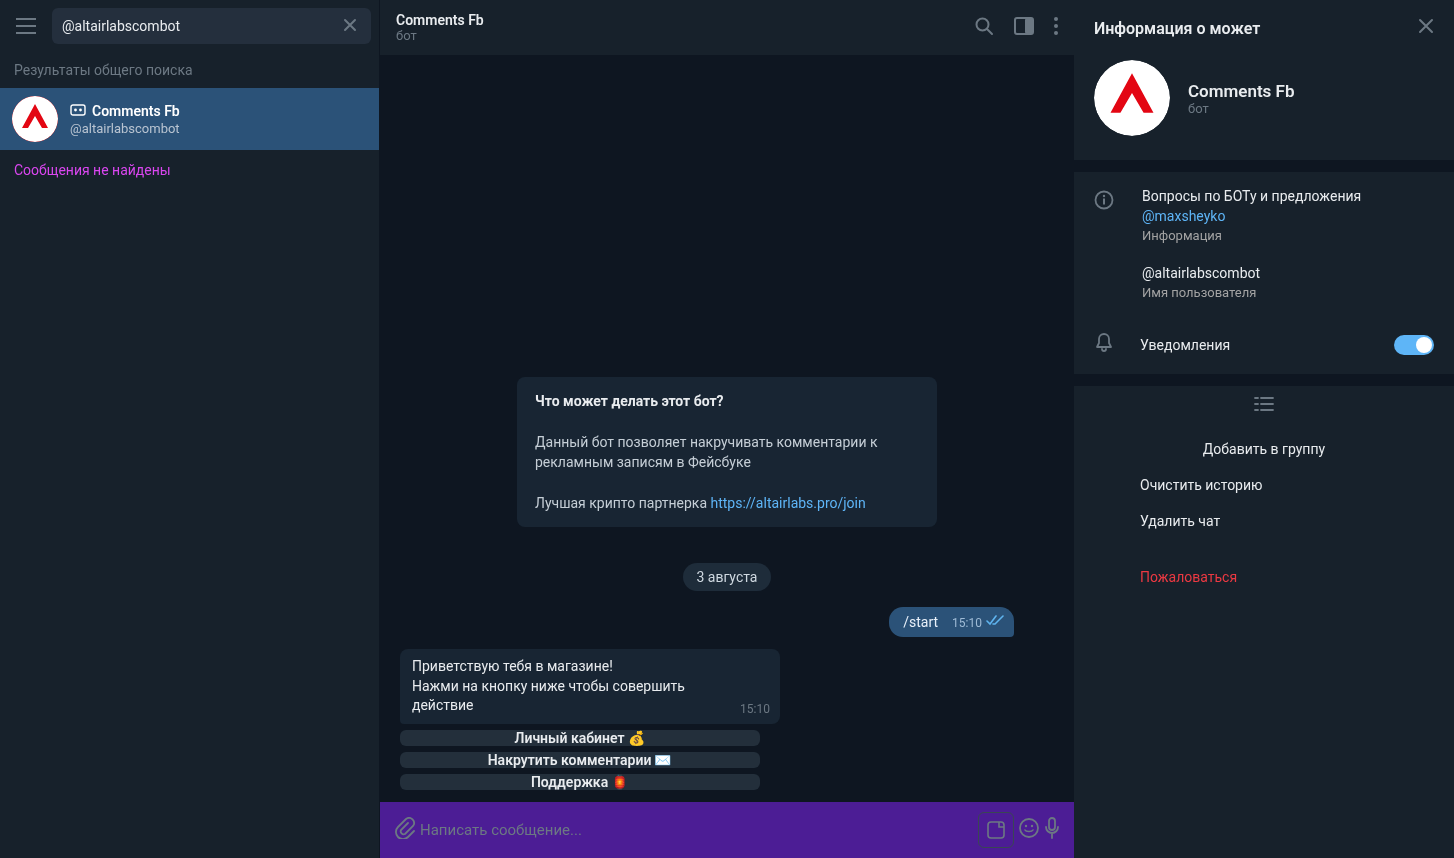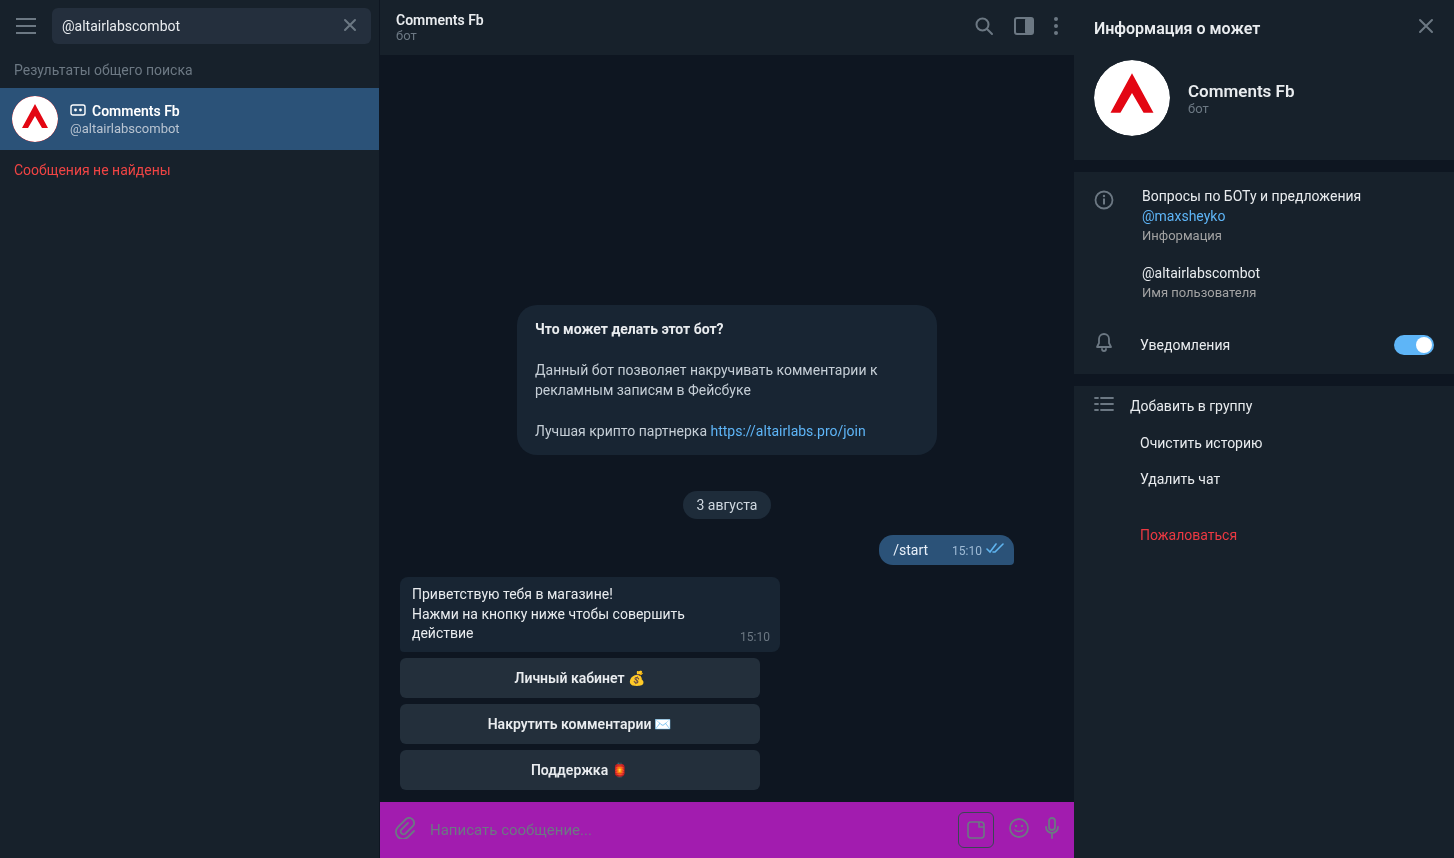--- a/index.html
+++ b/index.html
@@ -11,64 +11,64 @@
   .search-box { flex:1; background:#242f3d; border-radius:6px; height:36px; display:flex; align-items:center; padding:0 10px; }
   .search-input { flex:1; background:transparent; border:none; outline:none; color:#e9ecef; font-size:14px; }
   .search-clear { color:#6c7883; cursor:pointer; padding:4px; }
   .section-hdr { padding:10px 14px; color:#6c7883; font-size:14px; }
   .result-item { display:flex; align-items:center; gap:12px; padding:8px 12px; background:#2b5278; cursor:pointer; }
   .result-avatar { width:46px; height:46px; border-radius:50%; background:linear-gradient(135deg,#ff4d4d,#cc0000); display:flex; align-items:center; justify-content:center; font-weight:bold; font-size:20px; color:#fff; overflow:hidden; }
   .result-avatar svg { width:100%; height:100%; }
   .result-text { display:flex; flex-direction:column; gap:2px; }
   .result-title { display:flex; align-items:center; gap:6px; color:#fff; font-size:14px; font-weight:600; }
   .result-sub { color:#b9c4d1; font-size:13px; }
-  .no-msgs { padding:12px 14px; color:#ef4444; font-size:14px; }
+  .no-msgs { padding:12px 14px; color:#d946ef; font-size:14px; }
   
   .chat { flex:1; display:flex; flex-direction:column; background:#0e1621; }
   .chat-header { height:56px; background:#17212b; display:flex; align-items:center; padding:0 16px; border-bottom:1px solid #0e1621; }
   .chat-title-wrap { flex:1; display:flex; flex-direction:column; }
   .chat-title { font-size:14px; font-weight:600; color:#e9ecef; }
   .chat-sub { font-size:13px; color:#6c7883; }
   .chat-actions { display:flex; gap:20px; align-items:center; color:#6c7883; }
   .chat-actions > * { cursor:pointer; }
   .messages { flex:1; overflow:auto; padding:20px 0 12px; display:flex; flex-direction:column; }
   .spacer { flex:1; }
-  .bot-intro { align-self:center; background:#182533; border-radius:20px; padding:14px 18px; max-width:420px; font-size:14px; color:#c5ced6; line-height:1.45; }
+  .bot-intro { align-self:center; background:#182533; border-radius:8px; padding:14px 18px; max-width:420px; font-size:14px; color:#c5ced6; line-height:1.45; }
   .bot-intro b { color:#e9ecef; }
   a.link { color:#5eb5f7; text-decoration:none; }
   .date-chip { align-self:center; margin:36px 0 16px; background:#1e2c3a; color:#cfd8e0; padding:6px 14px; border-radius:14px; font-size:14px; }
   .msg-out-wrap { display:flex; justify-content:flex-end; padding:0 60px 12px 0; }
-  .msg-out { background:#2b5278; color:#e8f0fa; padding:7px 10px 7px 14px; border-radius:14px 14px 4px 14px; display:flex; align-items:flex-end; gap:24px; font-size:14px; position:relative; }
+  .msg-out { background:#2b5278; color:#e8f0fa; padding:7px 10px 7px 14px; border-radius:14px 14px 4px 14px; display:flex; align-items:flex-end; gap:14px; font-size:14px; position:relative; }
   .msg-meta { display:flex; align-items:center; gap:4px; font-size:12px; color:#9fbbd6; }
   .checks { color:#5fb4ef; }
   .msg-in-wrap { padding:0 0 6px 20px; }
   .msg-in { background:#182533; color:#e9ecef; padding:8px 12px; border-radius:8px 8px 8px 4px; font-size:14px; max-width:380px; position:relative; line-height:1.4; }
   .msg-in .time { position:absolute; right:10px; bottom:6px; font-size:12px; color:#6c7883; }
   .btn-stack { padding:0 0 0 20px; display:flex; flex-direction:column; gap:6px; max-width:380px; }
-  .inline-btn { background:#232f3b; border:none; color:#e9ecef; font-size:14px; font-weight:600; padding:12px; border-radius:6px; cursor:pointer; }
-  .composer { height:56px; background:#a21caf; display:flex; align-items:center; padding:0 14px; gap:14px; }
+  .inline-btn { background:#232f3b; border:none; color:#e9ecef; font-size:14px; font-weight:600; border-radius:6px; cursor:pointer; }
+  .composer { height:56px; background:#4c1d95; display:flex; align-items:center; padding:0 14px; gap:4px; }
   .composer .icon { color:#6c7883; cursor:pointer; }
   .compose-input { flex:1; background:transparent; border:none; outline:none; color:#e9ecef; font-size:15px; }
   .compose-input::placeholder { color:#6c7883; }
   .action-icon-box { width:36px; height:36px; border:1px solid #3a4654; border-radius:6px; display:flex; align-items:center; justify-content:center; color:#6c7883; cursor:pointer; }
   
   .info { width:380px; background:#17212b; display:flex; flex-direction:column; }
   .info-hdr { display:flex; align-items:center; justify-content:space-between; padding:18px 20px 12px; }
   .info-hdr h2 { font-size:16px; font-weight:600; color:#e9ecef; }
   .close { color:#6c7883; cursor:pointer; }
   .info-profile { display:flex; align-items:center; gap:18px; padding:10px 20px 24px; }
   .big-avatar { width:76px; height:76px; border-radius:50%; overflow:hidden; }
   .info-name { font-size:17px; font-weight:600; }
   .sep { height:12px; background:#0e1621; }
   .info-block { padding:16px 20px; display:flex; gap:26px; align-items:flex-start; }
   .info-block .icon { color:#6c7883; min-width:22px; padding-top:2px; }
   .info-block .content { flex:1; display:flex; flex-direction:column; gap:4px; }
   .info-label { font-size:13px; color:#a3a3a3; }
   .info-row { padding:10px 20px 10px 66px; font-size:14px; cursor:pointer; }
-  .info-row.icon-row { padding-left:20px; display:flex; gap:16px; align-items:center; }
+  .info-row.icon-row { padding-left:20px; display:flex; gap:26px; align-items:center;flex-direction:column; }
   .info-row.danger { color:#ec3942; }
   .toggle { width:40px; height:20px; background:#5eb5f7; border-radius:10px; position:relative; cursor:pointer; }
   .toggle::after { content:""; position:absolute; right:2px; top:2px; width:16px; height:16px; background:#fff; border-radius:50%; }
   .notif-row { display:flex; align-items:center; justify-content:space-between; padding:16px 20px; }
   .notif-row .left { display:flex; gap:26px; align-items:center; }
 </style>
 </head>
 <body>
 
 <div class="sidebar">

